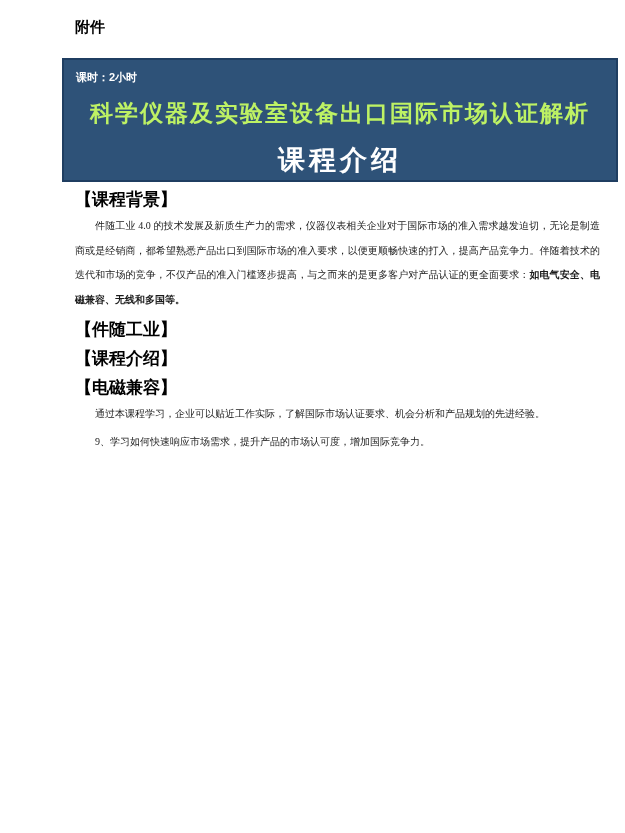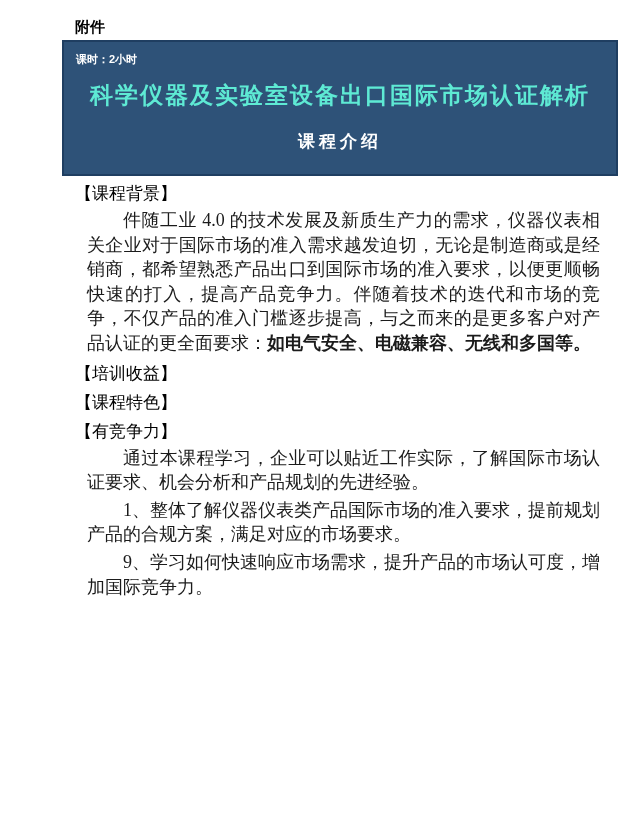--- a/index.html
+++ b/index.html
@@ -21,71 +21,71 @@
   .attachment {
     margin-left: 75px;
     font-family: "Liberation Sans", "DejaVu Sans", sans-serif;
     font-size: 15px;
     font-weight: bold;
     line-height: 20px;
     color: #000000;
   }
   .banner {
     margin-left: 62px;
-    margin-top: 3px;
+    margin-top: 21px;
     width: 556px;
     box-sizing: border-box;
     background: #2E5278;
     border: 2px solid #1F3E61;
-    padding: 10px 0 18px 0;
+    padding: 10px 0 6px 0;
   }
   .banner .duration {
     margin-left: 12px;
     font-family: "Liberation Sans", "DejaVu Sans", sans-serif;
     font-size: 11px;
     font-weight: bold;
     line-height: 14px;
     color: #ffffff;
   }
   .banner .banner-title {
     margin-top: 14px;
     text-align: center;
     font-family: "Liberation Sans", "DejaVu Sans", sans-serif;
     font-size: 23px;
     font-weight: bold;
     letter-spacing: 2px;
     line-height: 30px;
-    color: #5eead4;
+    color: #bef264;
   }
   .banner .banner-subtitle {
     margin-top: 18px;
     text-align: center;
     font-family: "Liberation Sans", "DejaVu Sans", sans-serif;
-    font-size: 17px;
+    font-size: 27px;
     font-weight: bold;
     letter-spacing: 4px;
     line-height: 28px;
     color: #ffffff;
   }
   .main {
     margin: 0 25px 0 75px;
   }
   .section-heading {
     font-size: 17px;
-    font-weight: normal;
+    font-weight: bold;
     color: #000000;
     line-height: 22px;
     margin: 7px 0 0 0;
   }
   .body-para {
-    font-size: 18px;
+    font-size: 10px;
     line-height: 24.6px;
     text-align: justify;
     text-indent: 2em;
-    margin: 3px 0 0 12px;
+    margin: 3px 0 0 0;
   }
   .bold { font-weight: bold; }
 </style>
 </head>
 <body>
 
 <div class="page">
 
   <div class="attachment">附件</div>
 
@@ -95,28 +95,27 @@
     <div class="banner-subtitle">课程介绍</div>
   </div>
 
   <div class="main">
 
     <h2 class="section-heading">【课程背景】</h2>
 
     <p class="body-para"><span>件随工业 4.0 的技术发展及新质生产力的需求，仪器仪表相关企业对于国际市场的准入需求越发迫切，无论是制造商或是经销商，都希望熟悉产品出口到国际市场的准入要求，以便更顺畅快速的打入，提高产品竞争力。伴随着技术的迭代和市场的竞争，不仅产品的准入门槛逐步提高，与之而来的是更多客户对产品认证的更全面要求：</span><span class="bold">如电气安全、电磁兼容、无线和多国等。</span></p>
 
 
-    <h2 class="section-heading">【培训收益】</h2>
+    <h2 class="section-heading">【件随工业】</h2>
 
 
-    <h2 class="section-heading">【课程特色】</h2>
+    <h2 class="section-heading">【课程介绍】</h2>
 
 
-    <h2 class="section-heading">【有竞争力】</h2>
+    <h2 class="section-heading">【电磁兼容】</h2>
 
     <p class="body-para"><span>通过本课程学习，企业可以贴近工作实际，了解国际市场认证要求、机会分析和产品规划的先进经验。</span></p>
 
-    <p class="body-para"><span>1、整体了解仪器仪表类产品国际市场的准入要求，提前规划产品的合规方案，满足对应的市场要求。</span></p>
 
     <p class="body-para"><span>9、学习如何快速响应市场需求，提升产品的市场认可度，增加国际竞争力。</span></p>
 
   </div>
 </div>
 
 </body></html>

